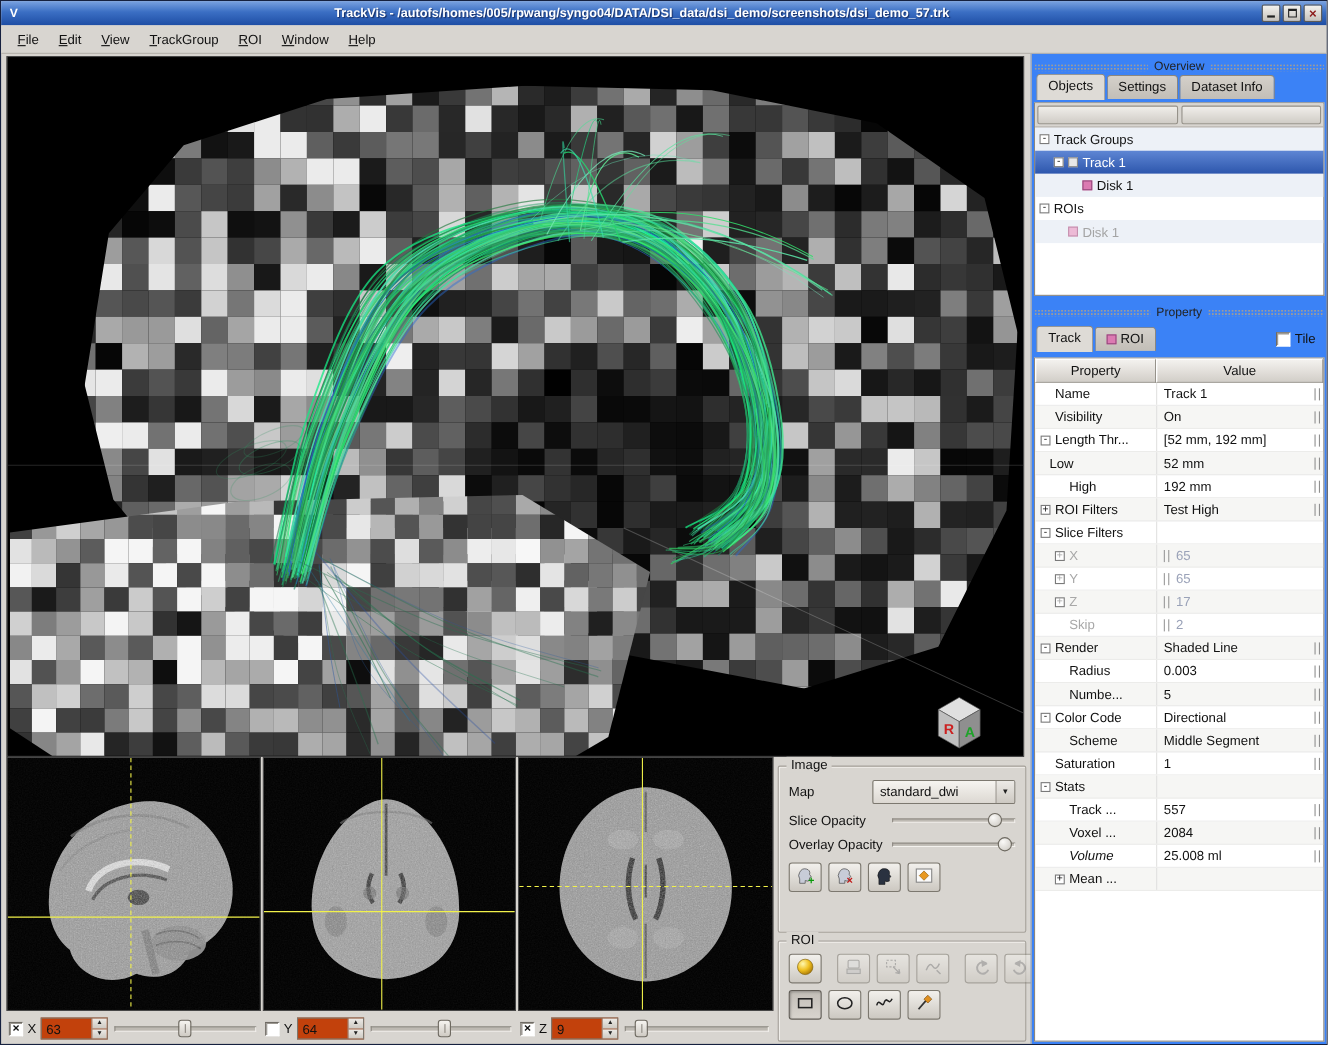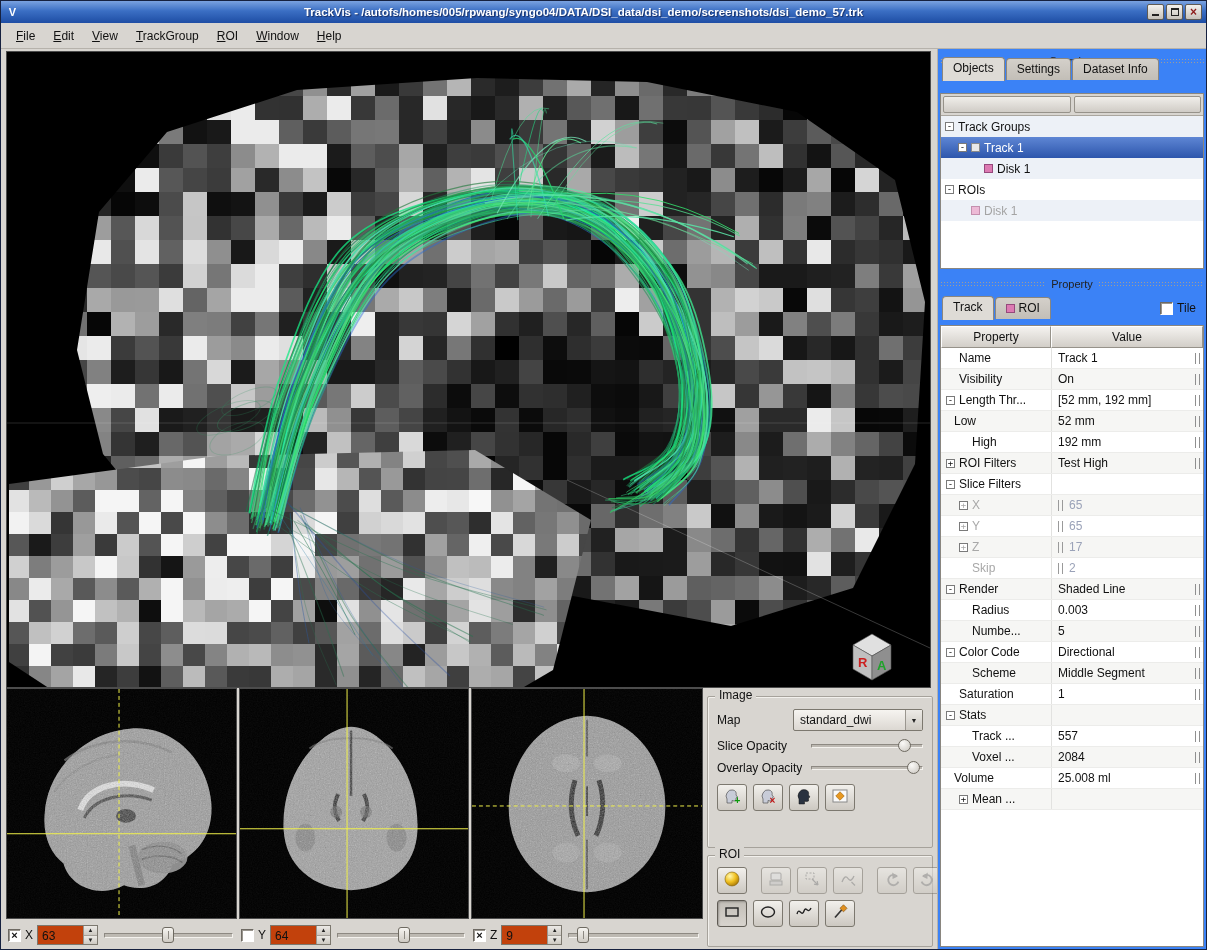--- a/index.html
+++ b/index.html
@@ -73,21 +73,21 @@
 .tool-btn.disabled{opacity:.55}
 .mgap{margin-left:8px}
 
 
 .right-panel{position:absolute;left:936px;top:0;width:269px;height:901px;background:#3b82f6;border-left:1px solid #b6b2ab}
 .section-header{position:absolute;left:2px;right:2px;height:14px;display:flex;align-items:center;gap:5px;font-size:11px;color:#222}
 .squig{flex:1;height:7px;border-radius:3px;background-image:radial-gradient(#a09c96 28%,transparent 32%);background-size:3px 3px}
 #ov-header{top:5px}
 #prop-header{top:228px}
 .tabs{position:absolute;left:4px;right:4px;display:flex;align-items:flex-end;height:24px}
-#ov-tabs{top:7px}
+#ov-tabs{top:17px}
 #prop-tabs-row{top:246px}
 .tab{padding:3px 10px 4px;border:1px solid #8a867f;border-bottom:none;border-radius:4px 4px 0 0;background:linear-gradient(#d4d0ca,#c2beb7);margin-right:1px;font-size:12px;position:relative;display:flex;align-items:center;gap:4px}
 .tab.active{background:#dedbd6;padding-bottom:6px;z-index:3;margin-bottom:-1px}
 .tab-icon.pink{width:9px;height:9px;background:#dc7ab2;border:1px solid #96497c}
 .tile-check{position:absolute;right:6px;bottom:4px;display:flex;align-items:center;gap:4px}
 .frame{position:absolute;left:2px;right:2px;border:1px solid #8a867f;background:#fff;z-index:2}
 #objects-frame{top:44px;height:176px}
 .tree-toolbar{display:flex;gap:3px;background:#d8d5d0;padding:2px 2px;border-bottom:1px solid #aaa69f}
 .tbtn{flex:1;height:17px;background:linear-gradient(#f0eeea,#d0ccc6);border:1px solid #96928a;border-radius:2px}
 .tree-row{height:21px;display:flex;align-items:center;font-size:12px;white-space:nowrap}
@@ -2108,21 +2108,21 @@
               <div class="pcell plabel" style="padding-left: 18px;">
                 <span class="exp-spacer"></span>
                 <span>Voxel ...</span>
               </div>
               <div class="pcell pvalue">
                 <span class="val">2084</span>
               </div>
               <span class="row-handle"></span>
             </div>
             <div class="prow">
-              <div class="pcell plabel" style="">
+              <div class="pcell plabel" style="padding-left: 18px; font-style: italic;">
                 <span class="exp-spacer"></span>
                 <span>Volume</span>
               </div>
               <div class="pcell pvalue">
                 <span class="val">25.008 ml</span>
               </div>
               <span class="row-handle"></span>
             </div>
             <div class="prow alt">
               <div class="pcell plabel" style="padding-left: 18px;">

